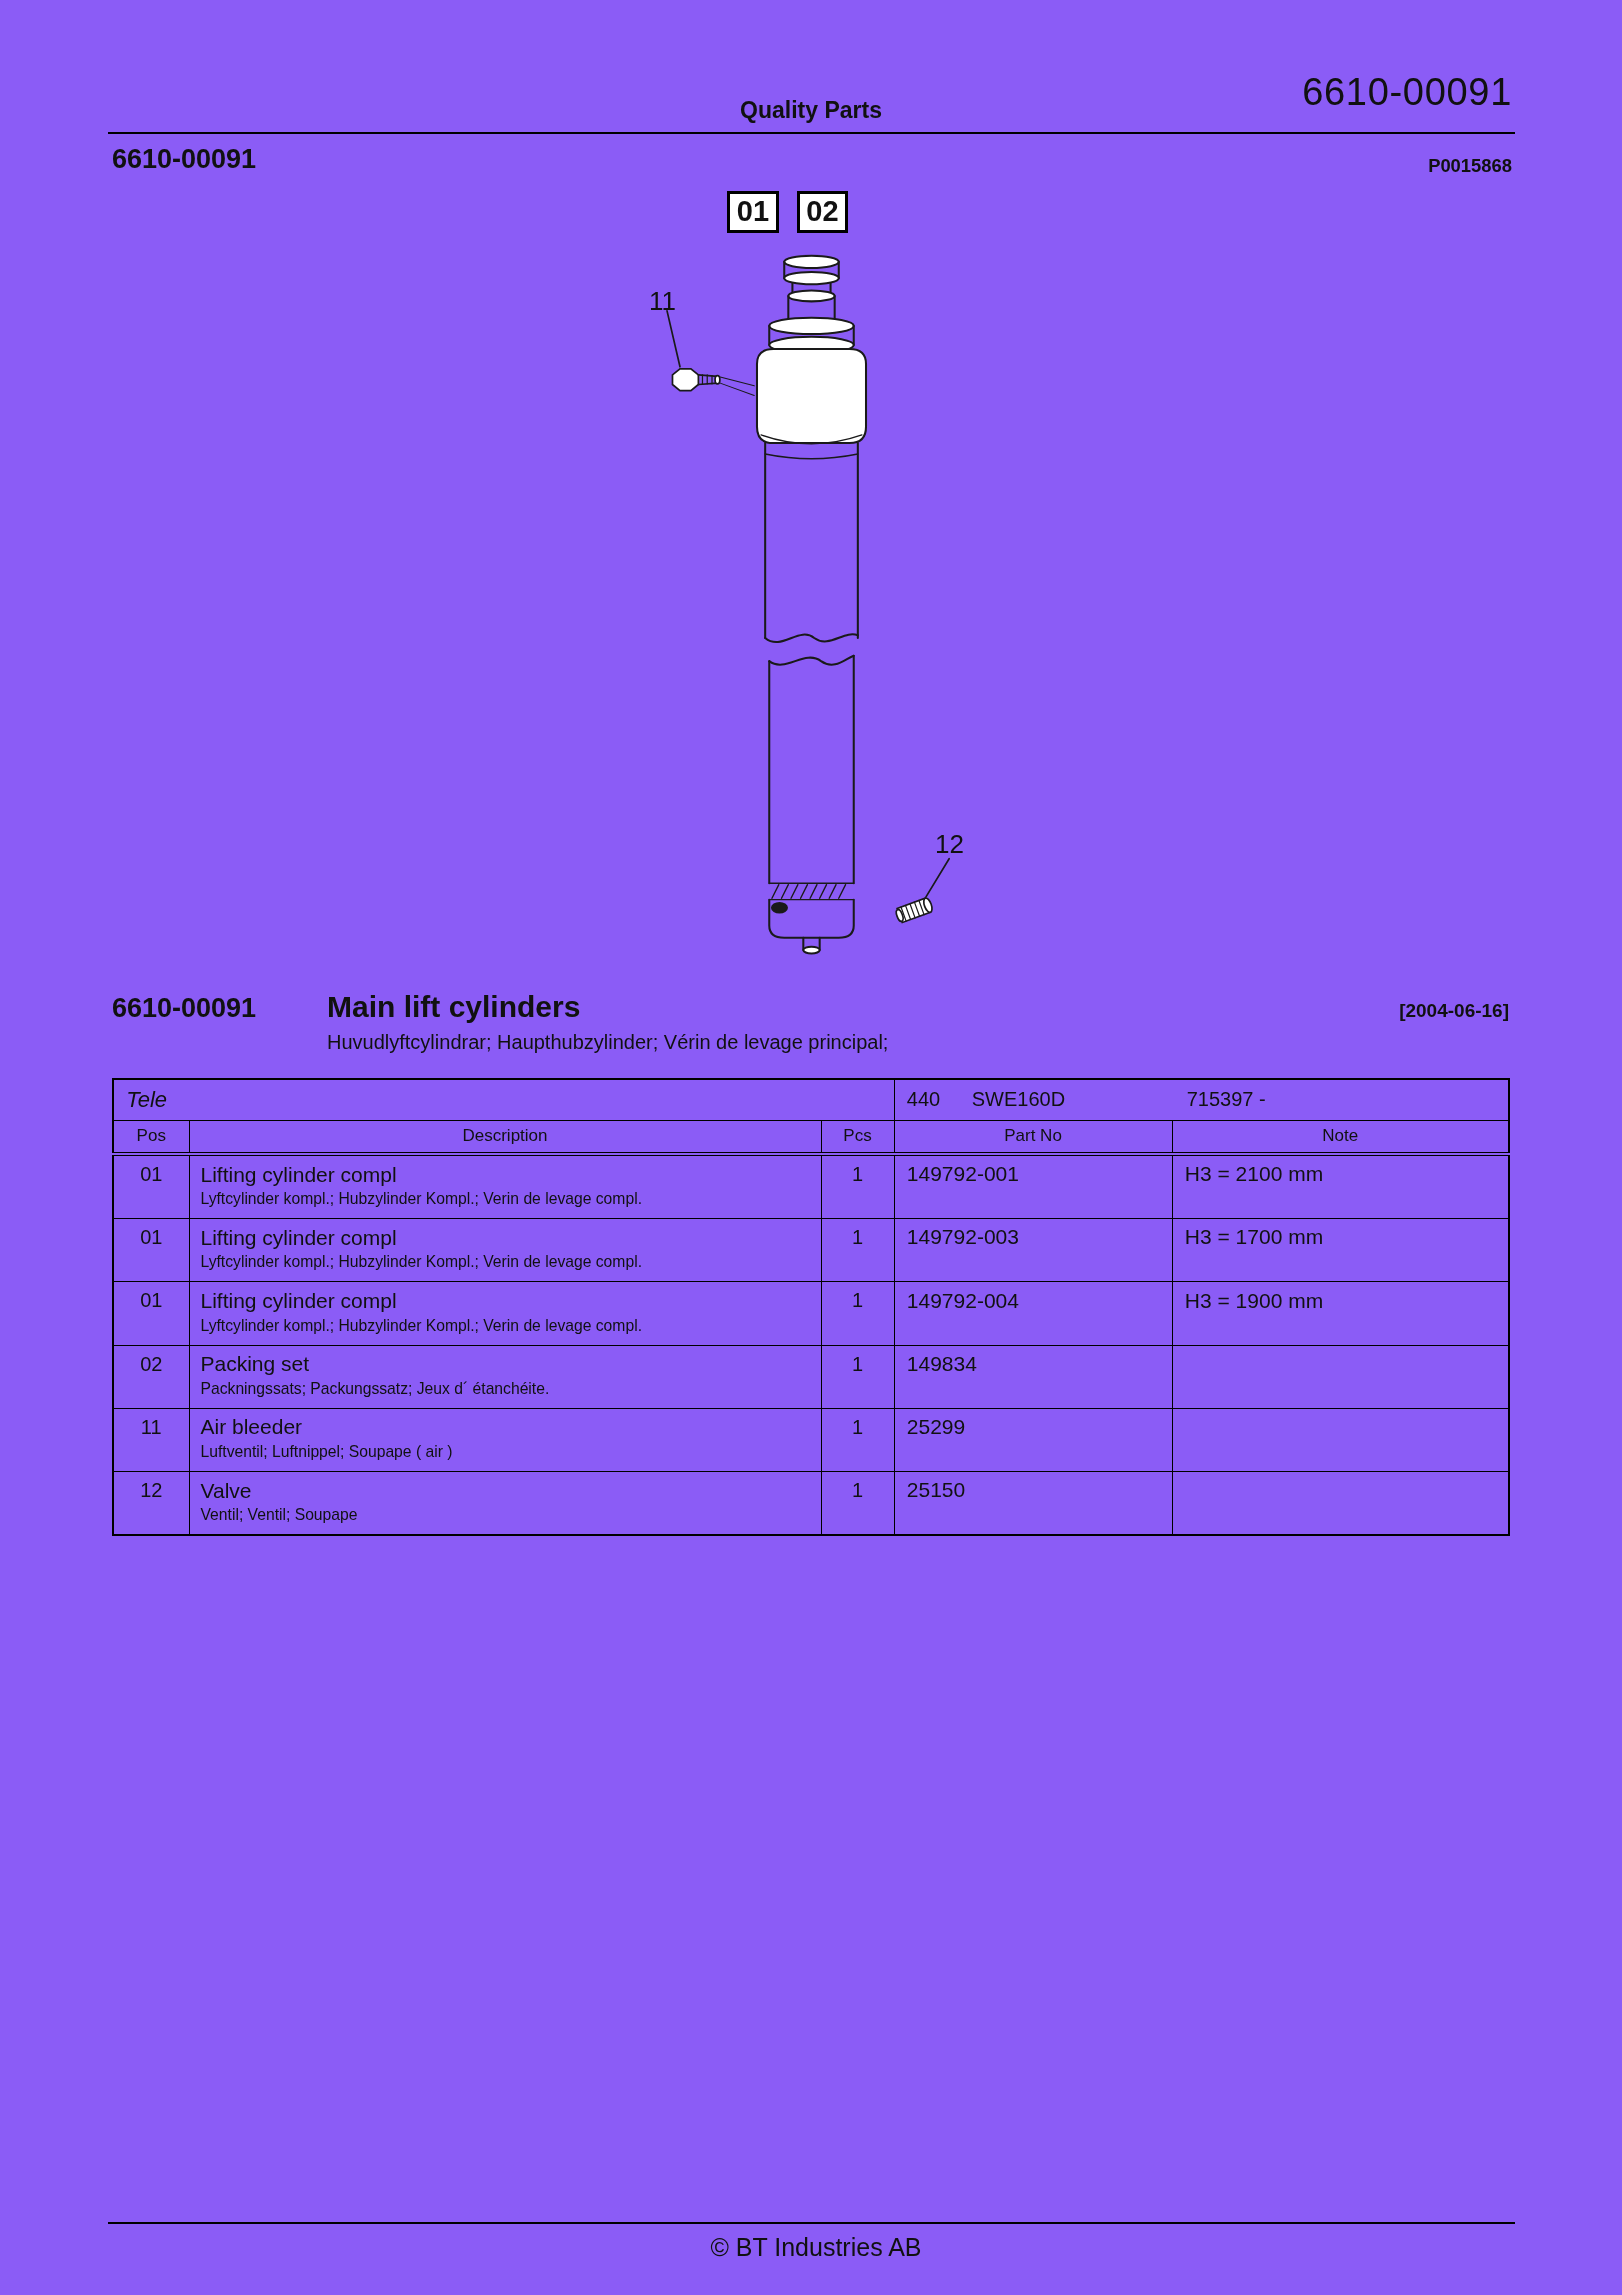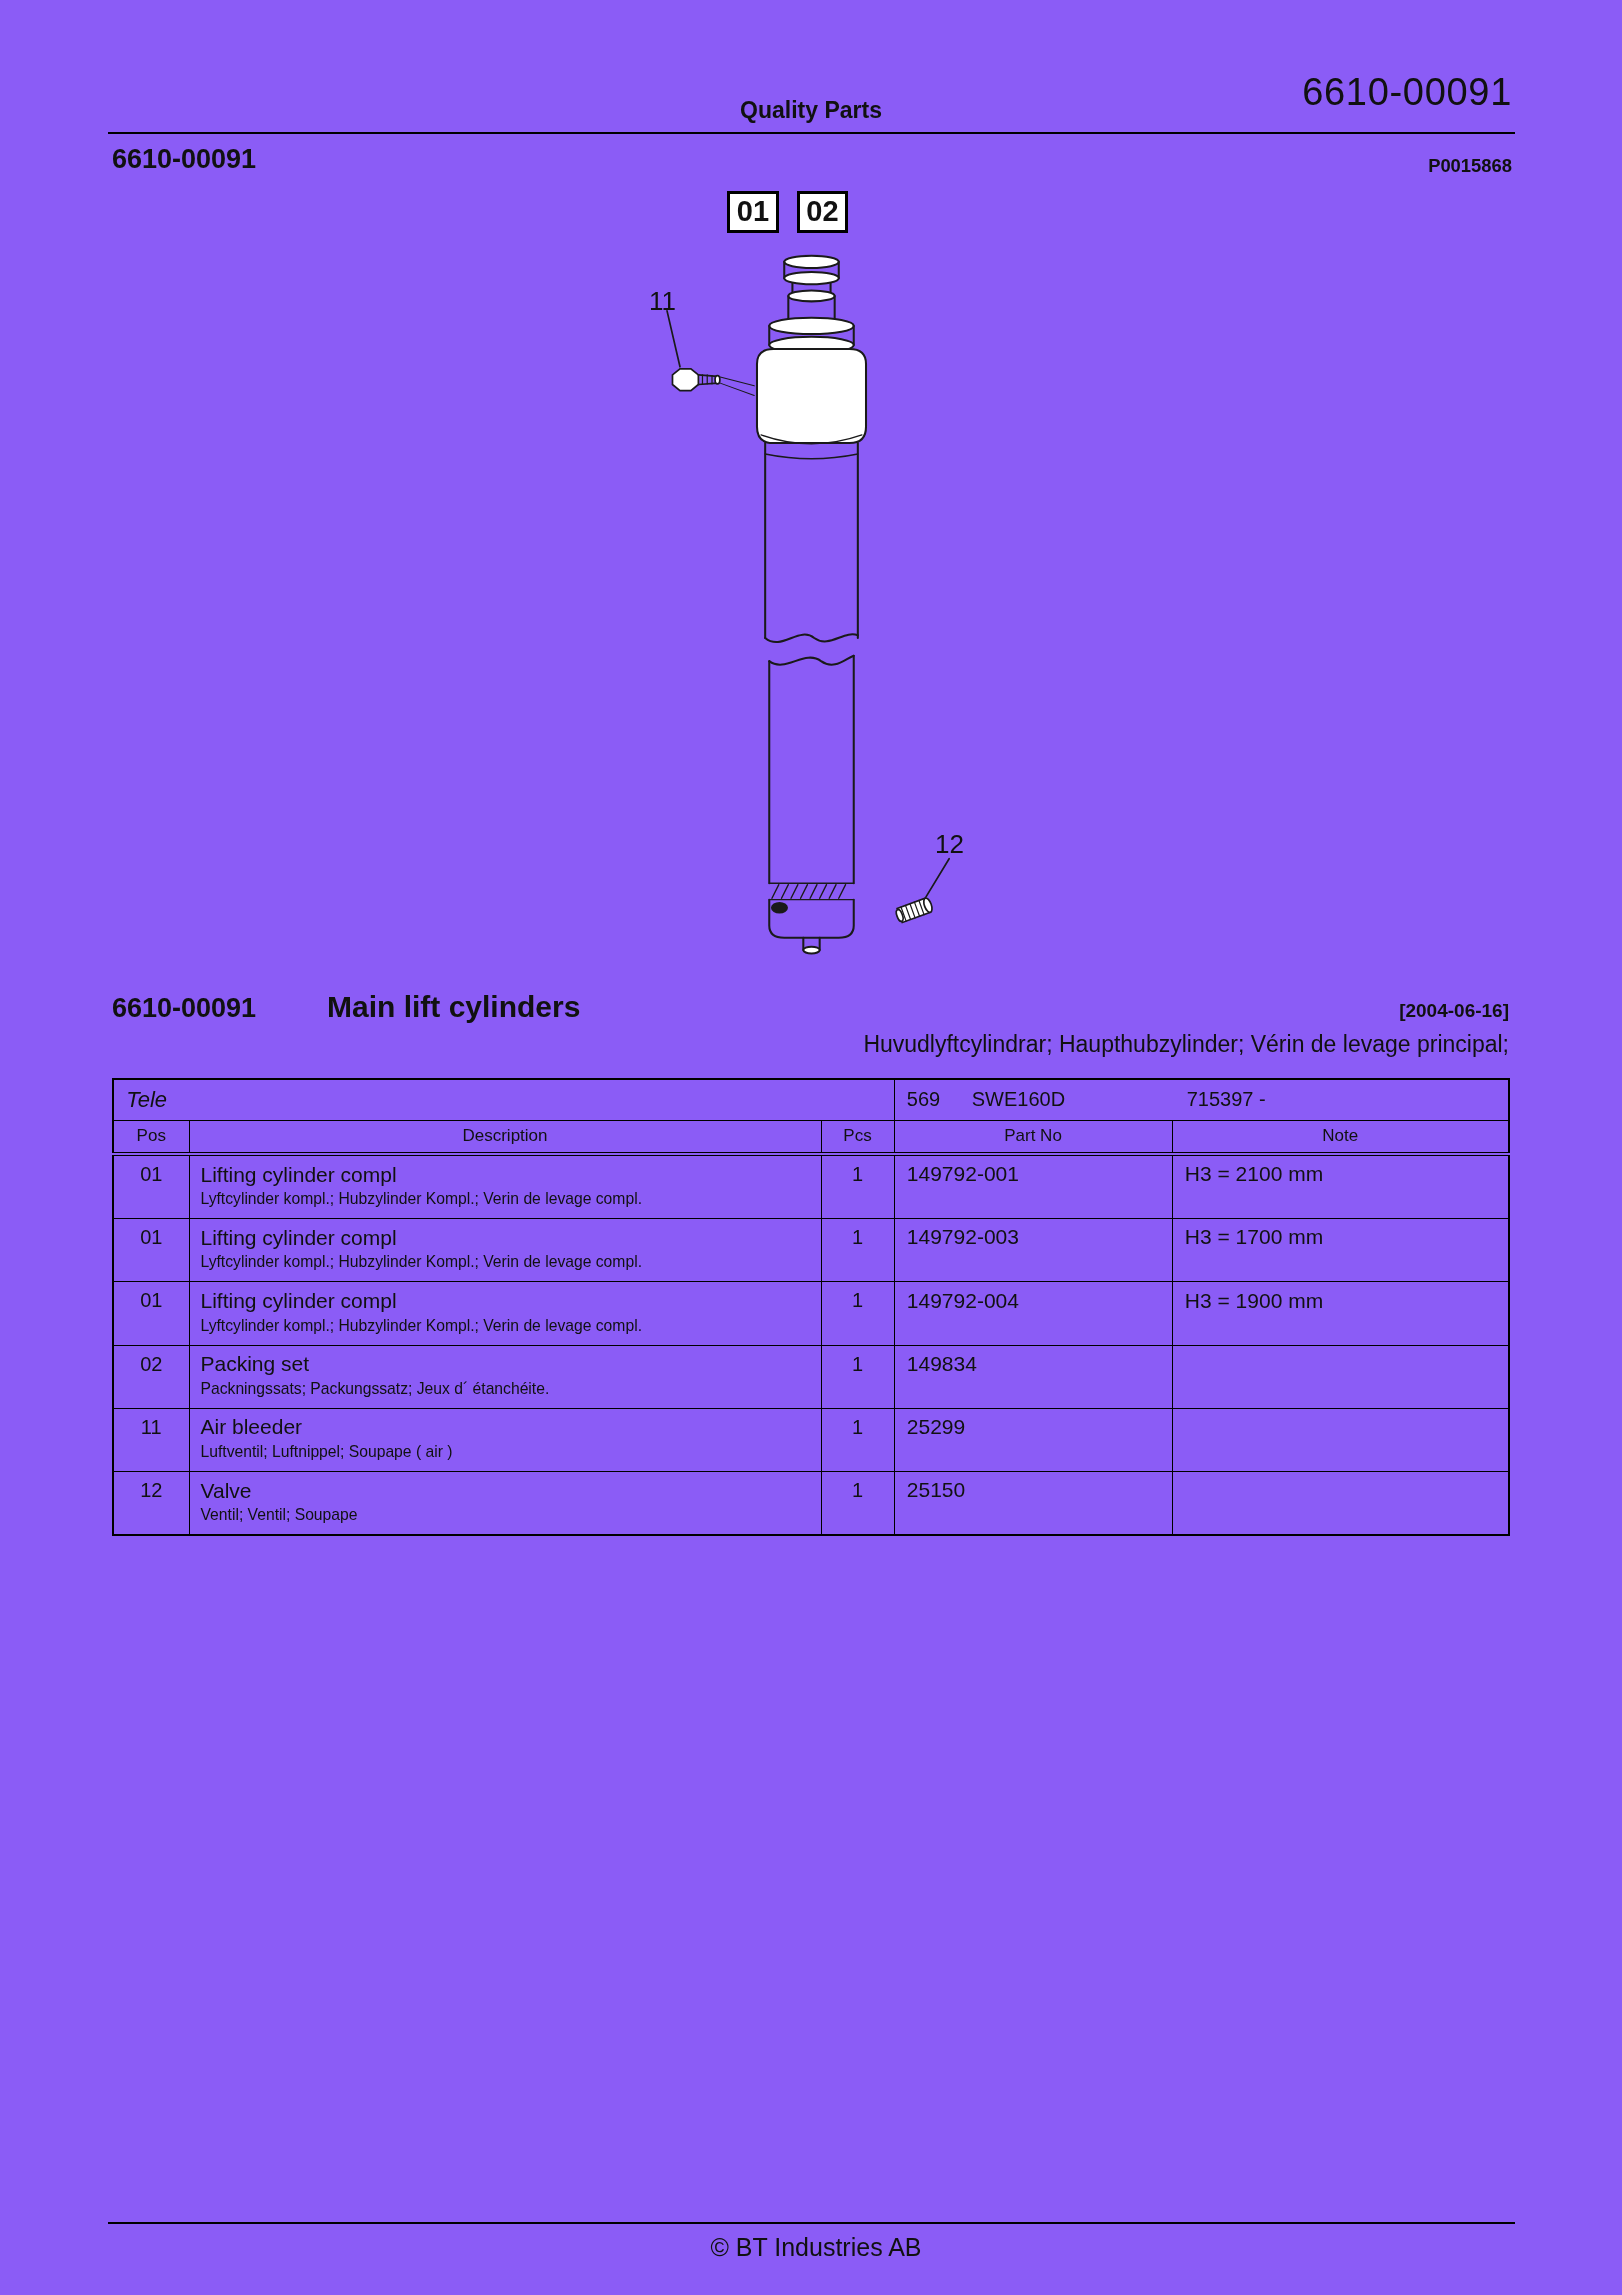--- a/index.html
+++ b/index.html
@@ -54,21 +54,21 @@
   .fig-label-12 { top: 829px; left: 935px; }
 
   
   .section-head {
     position: absolute; top: 990px; left: 112px; width: 1397px;
   }
   .section-head-row { display: flex; align-items: baseline; }
   .section-number { font-size: 27px; font-weight: bold; width: 215px; flex: 0 0 auto; }
   .section-title  { font-size: 30px; font-weight: bold; text-align: right; }
   .section-date   { margin-left: auto; font-size: 19px; font-weight: bold; }
-  .section-subtitle { margin-left: 215px; margin-top: 6.8px; font-size: 23px; text-align: right; }
+  .section-subtitle { margin-left: 215px; margin-top: 6.8px; font-size: 20px; }
 
   
   .table-wrap { position: absolute; top: 1078px; left: 112px; }
   table.parts-table {
     border-collapse: collapse; table-layout: fixed; width: 1397px;
     border: 2px solid #000;
   }
   table.parts-table td, table.parts-table th { border: 1.4px solid #000; }
 
   tr.model-row td { height: 41px; padding: 4.1px 12.3px; vertical-align: middle; margin-top: 12px; }
@@ -223,21 +223,21 @@
           <col style="width:73px">
         <col style="width:278px">
           <col style="width:337px">
       </colgroup>
       <thead>
         <tr class="model-row">
           <td colspan="3">
             <span class="model-name">Tele</span>
           </td>
           <td colspan="2" class="model-right">
-            <span class="mr-code">569</span>
+            <span class="mr-code">440</span>
             <span class="mr-variant">SWE160D</span>
             <span class="mr-serial">715397 -</span>
           </td>
         </tr>
         <tr class="head-row">
           <th>Pos</th>
           <th>Description</th>
           <th>Pcs</th>
           <th>Part No</th>
           <th>Note</th>

